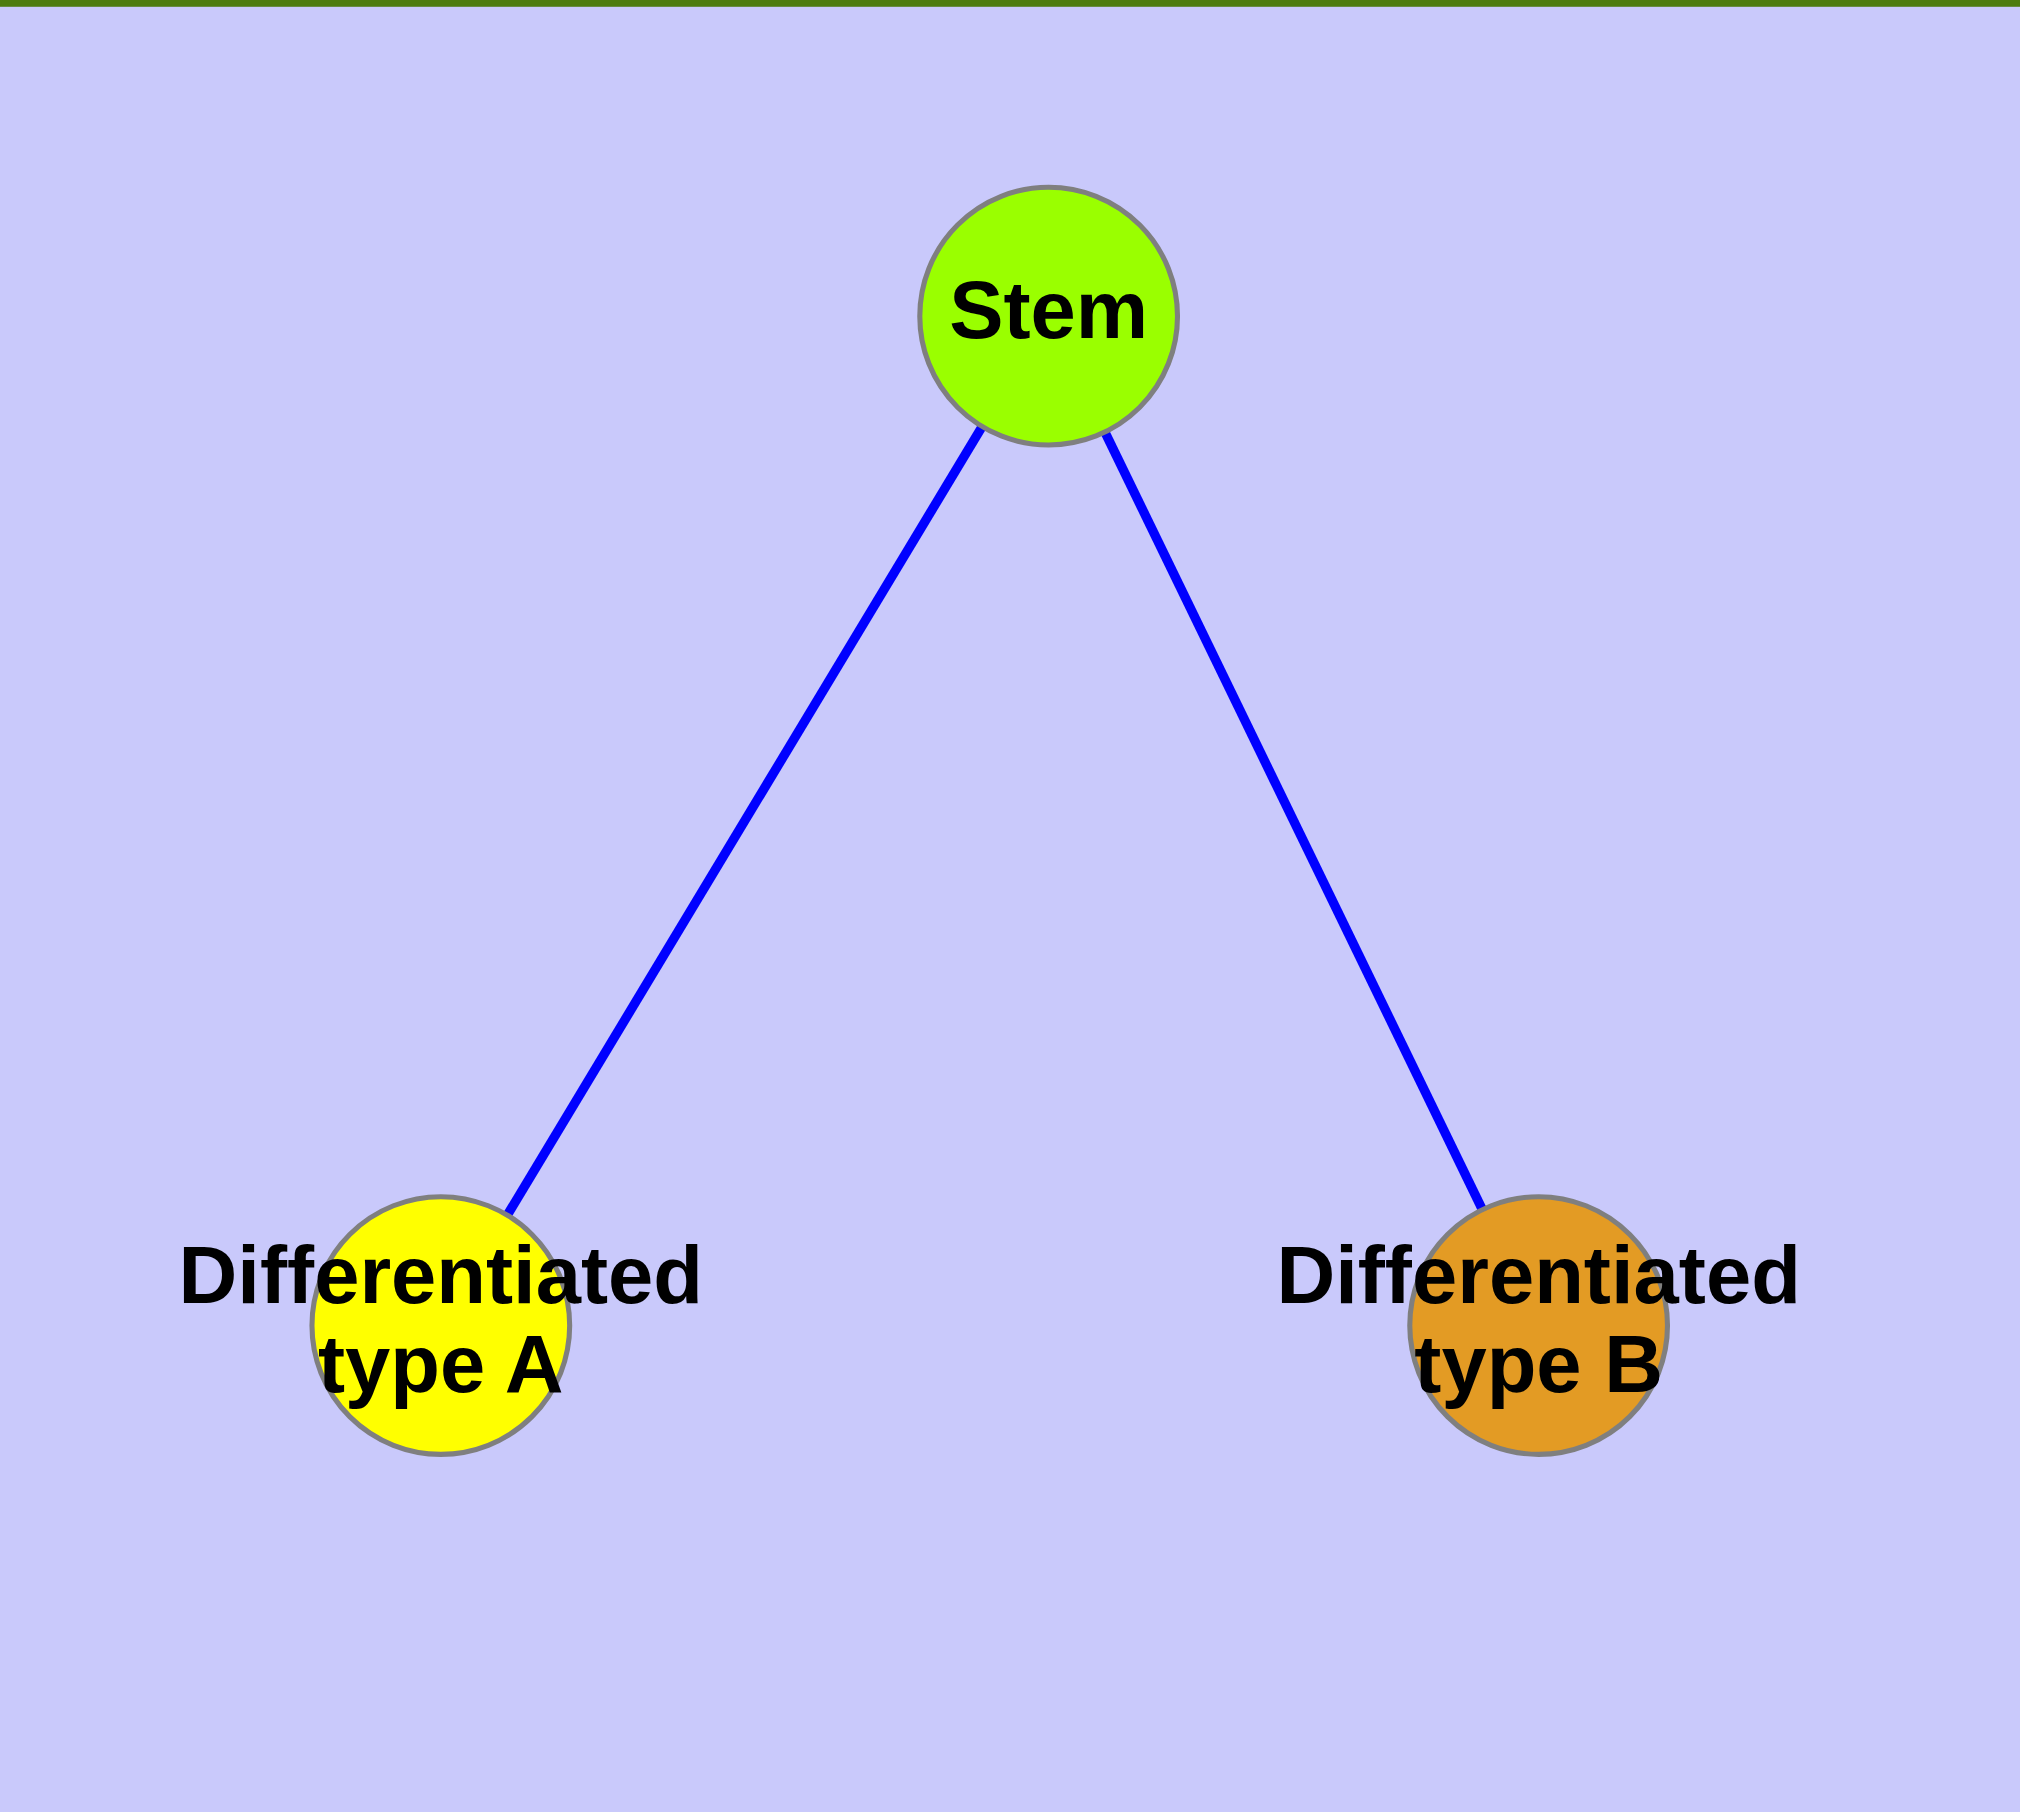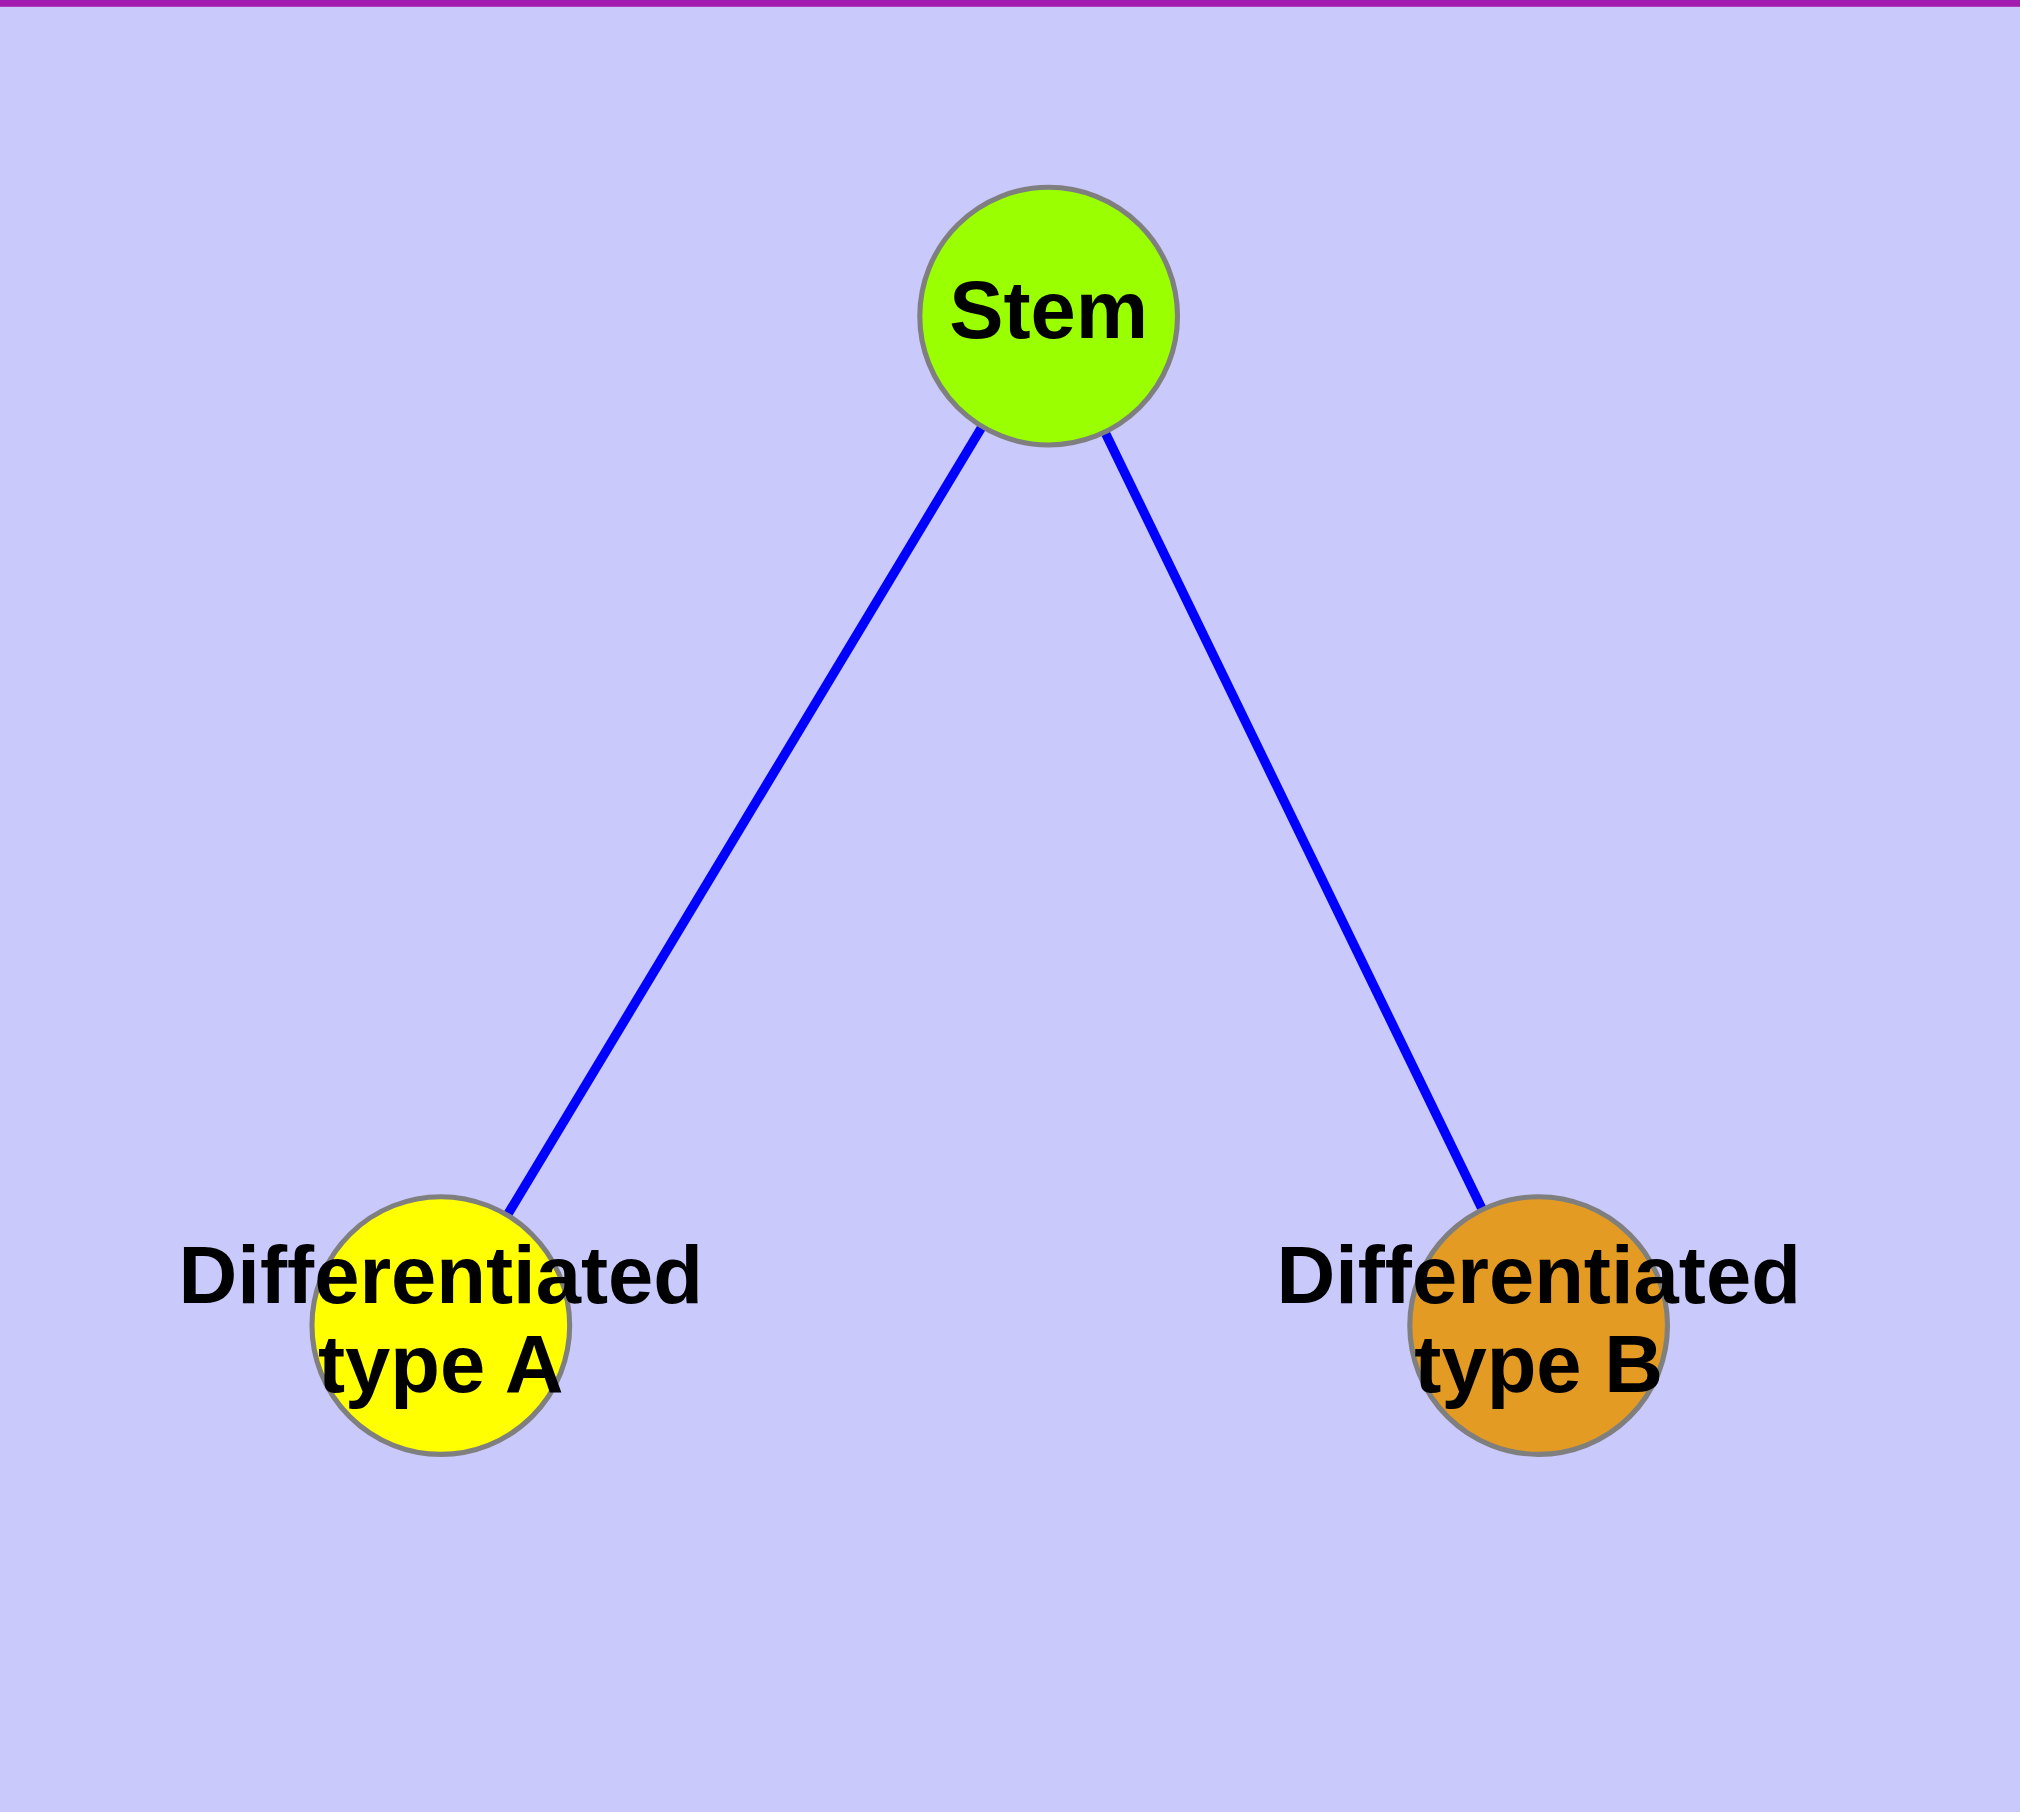--- a/index.html
+++ b/index.html
@@ -33,21 +33,21 @@
     font-weight: bold;
     fill: #000000;
     text-anchor: middle;
     dominant-baseline: middle;
     paint-order: normal;
   }
 </style>
 </head>
 <body style="width: 2021px; height: 1812px;">
 
-<div id="graph-canvas" style="width: 2021px; height: 1812px; background: #a21caf;">
+<div id="graph-canvas" style="width: 2021px; height: 1812px; background: #4d7c0f;">
   <svg id="graph-svg" viewBox="0 0 2384 2138" preserveAspectRatio="none" xmlns="http://www.w3.org/2000/svg" style="width: 2021px; height: 1812px;">
 
     <rect id="plot-background" x="0" y="8" width="2384" height="2130" fill="#c9c9fb"></rect>
 
     <g id="edges-layer">
         <line x1="1237" y1="373" x2="520" y2="1564" stroke="#0000ff" stroke-width="11" stroke-linecap="butt"></line>
         <line x1="1237" y1="373" x2="1815" y2="1564" stroke="#0000ff" stroke-width="11" stroke-linecap="butt"></line>
       </g>
     <g id="nodes-layer">
         <circle cx="1237" cy="373" r="152" fill="#9aff00" stroke="#7f7f7f" stroke-width="6"></circle>

